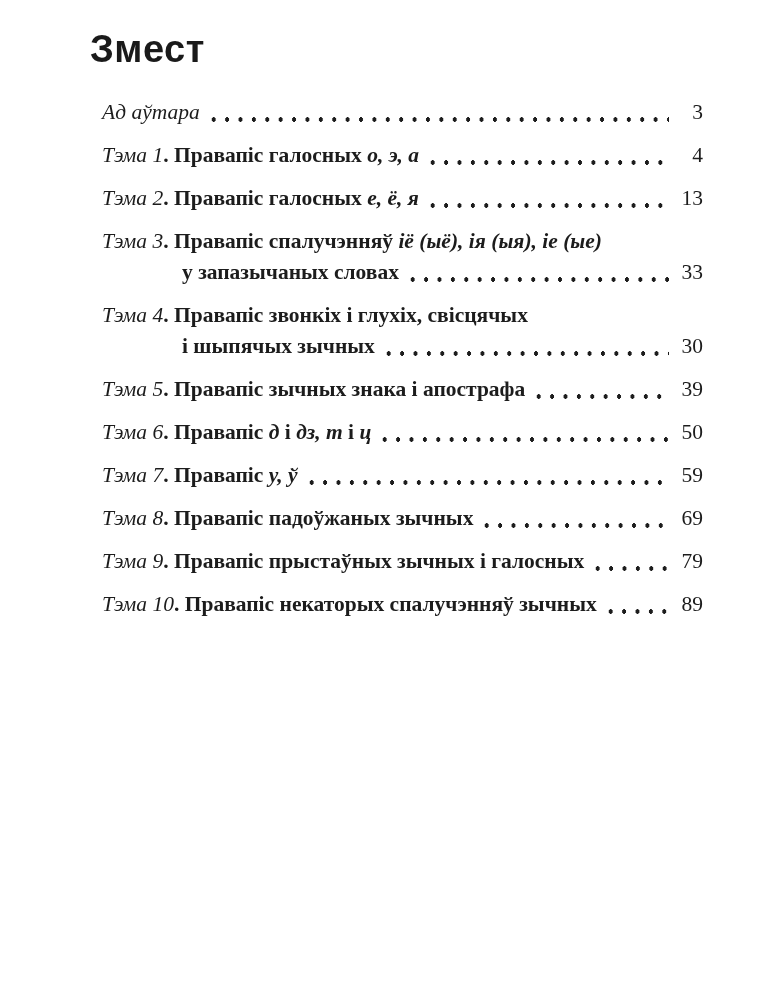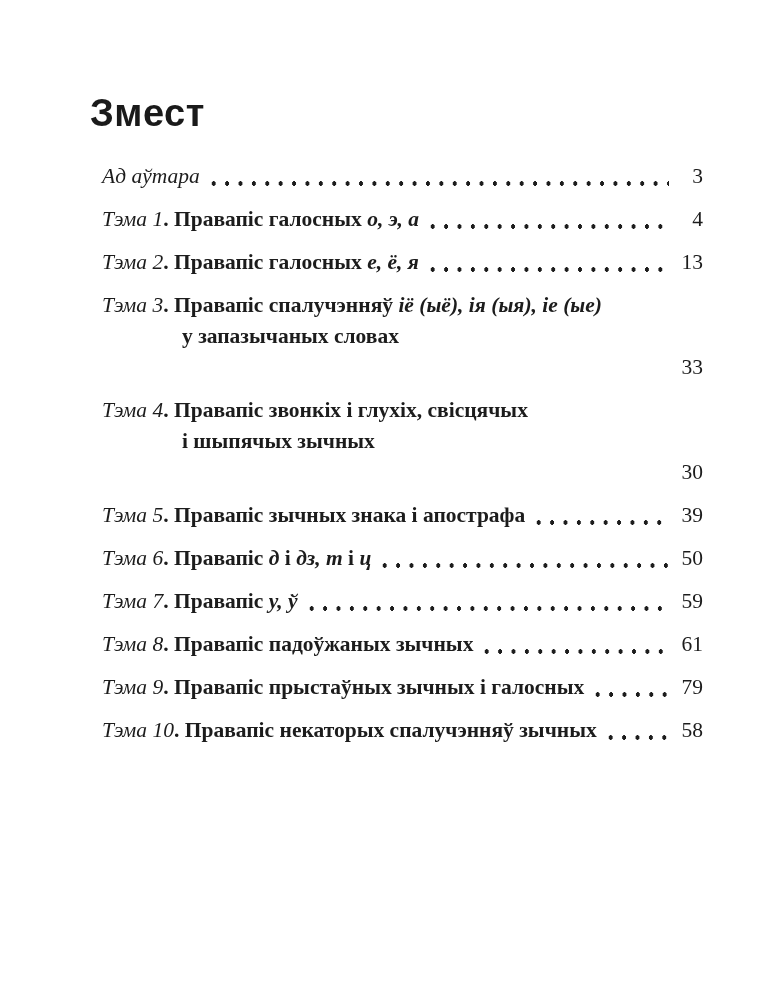--- a/index.html
+++ b/index.html
@@ -11,21 +11,21 @@
     width: 768px;
     height: 1000px;
     overflow: hidden;
     color: #1c1c1c;
     font-family: "Liberation Serif", serif;
   }
   .page {
     box-sizing: border-box;
     width: 624px;
     height: 1000px;
-    padding: 92px 53px 0 90px;
+    padding: 28px 53px 0 90px;
     background: #ffffff;
   }
   .page-title {
     font-family: "Liberation Sans", sans-serif;
     font-weight: 700;
     font-size: 38px;
     line-height: 42px;
     margin: 0 0 27px 0;
     color: #1a1a1a;
     letter-spacing: 0.5px;
@@ -36,21 +36,20 @@
   .toc-entry { margin: 12px; }
   .toc-line {
     display: flex;
     align-items: stretch;
     font-size: 21.5px;
     line-height: 31px;
     white-space: nowrap;
   }
   .toc-line.indent {
     padding-left: 80px;
-    flex-direction: column;
   }
   .entry-text {
     flex: 0 0 auto;
   }
   .seg-r { font-style: normal; font-weight: bold; }
   .seg-i { font-style: italic; font-weight: normal; }
   .seg-bi { font-style: italic; font-weight: bold; font-family: Liberation Serif, serif; }
   .dot-leader {
     flex: 1 1 auto;
     margin-left: 7px;
@@ -133,31 +132,31 @@
         <div class="toc-line">
           <span class="entry-text"><span class="seg-i">Тэма 7</span><span class="seg-r">. Правапіс </span><span class="seg-bi">у, ў</span></span>
           <span class="dot-leader"></span>
           <span class="page-num">59</span>
         </div>
       </div>
       <div class="toc-entry">
         <div class="toc-line">
           <span class="entry-text"><span class="seg-i">Тэма 8</span><span class="seg-r">. Правапіс падоўжаных зычных</span></span>
           <span class="dot-leader"></span>
-          <span class="page-num">61</span>
+          <span class="page-num">69</span>
         </div>
       </div>
       <div class="toc-entry">
         <div class="toc-line">
           <span class="entry-text"><span class="seg-i">Тэма 9</span><span class="seg-r">. Правапіс прыстаўных зычных і галосных</span></span>
           <span class="dot-leader"></span>
           <span class="page-num">79</span>
         </div>
       </div>
       <div class="toc-entry">
         <div class="toc-line">
           <span class="entry-text"><span class="seg-i">Тэма 10</span><span class="seg-r">. Правапіс некаторых спалучэнняў зычных</span></span>
           <span class="dot-leader"></span>
-          <span class="page-num">58</span>
+          <span class="page-num">89</span>
         </div>
       </div>
     </div>
 </div>
 
 </body></html>

